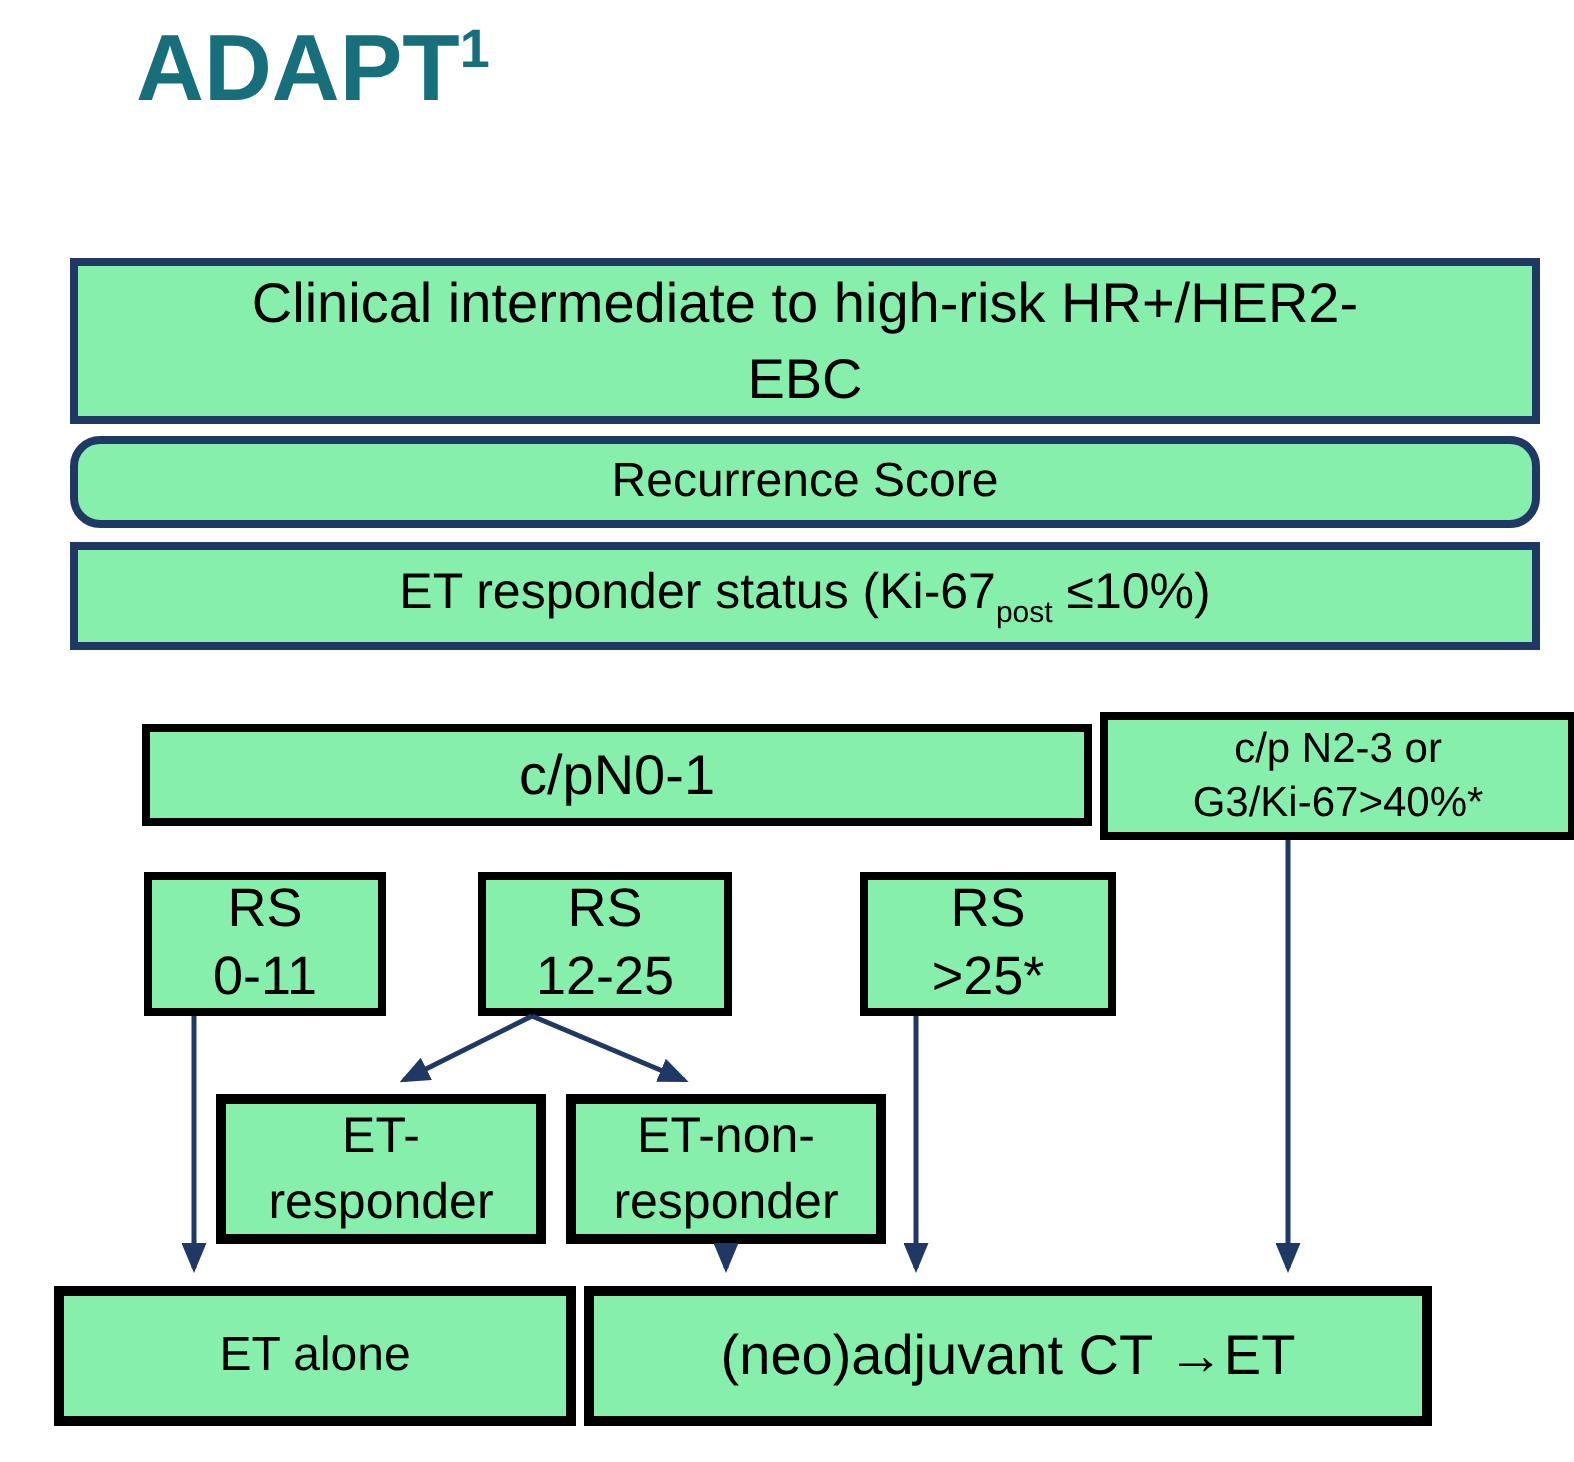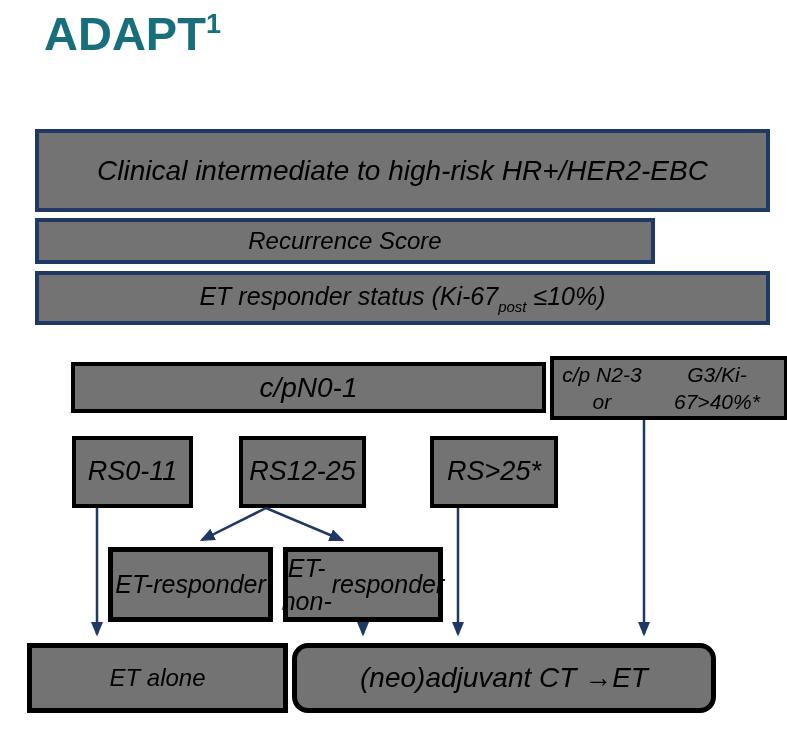--- a/index.html
+++ b/index.html
@@ -6,65 +6,65 @@
   .canvas {
     position: relative;
     width: 787px;
     height: 731px;
     background: #ffffff;
     font-family: "Liberation Sans", sans-serif;
     overflow: hidden;
   }
   .page-title {
     position: absolute;
-    left: 44px;
+    left: 68px;
     top: 8px;
     color: #166F7A;
     font-size: 47px;
     font-weight: bold;
     letter-spacing: 0px;
     line-height: 1.1;
   }
   .page-title sup {
     font-size: 27px;
     vertical-align: super;
     line-height: 0;
   }
   .box {
     position: absolute;
     box-sizing: border-box;
-    background: #737373;
+    background: #86efac;
     color: #000000;
     display: flex;
+    flex-direction: column;
     align-items: center;
     justify-content: center;
     text-align: center;
-    font-style: italic;
   }
   .navy-border { border: 4px solid #1F3864; }
   .black-border { border: 4px solid #000000; margin-left: 36px; }
   .thick-black-border { border: 5px solid #000000; }
 
   #box-clinical { left: 35px; top: 129px; width: 735px; height: 83px; font-size: 28px; line-height: 1.35; }
-  #box-recurrence { left: 35px; top: 218px; width: 620px; height: 46px; font-size: 24px; }
+  #box-recurrence { left: 35px; top: 218px; width: 735px; height: 46px; font-size: 24px; border-radius: 15px; }
   #box-status { left: 35px; top: 271px; width: 735px; height: 54px; font-size: 25px; }
   #box-status .subscript { font-size: 15px; vertical-align: -7px; margin-top: 24px; }
 
   #box-cpn01 { left: 35px; top: 362px; width: 475px; height: 51px; font-size: 28px; }
   #box-cpn23 { left: 514px; top: 356px; width: 238px; height: 64px; font-size: 21px; line-height: 1.3; }
 
   #box-rs-low  { left: 36px;  top: 436px; width: 121px; height: 72px; font-size: 27px; line-height: 1.25; }
   #box-rs-mid  { left: 203px; top: 436px; width: 127px; height: 72px; font-size: 27px; line-height: 1.25; }
   #box-rs-high { left: 394px; top: 436px; width: 128px; height: 72px; font-size: 27px; line-height: 1.25; }
 
   #box-et-resp    { left: 108px; top: 547px; width: 165px; height: 75px; font-size: 25px; line-height: 1.3; justify-content: center; }
   #box-et-nonresp { left: 283px; top: 547px; width: 160px; height: 75px; font-size: 25px; line-height: 1.3; }
 
   #box-et-alone { left: 27px;  top: 643px; width: 261px; height: 70px; font-size: 24px; }
-  #box-ct       { left: 292px; top: 643px; width: 424px; height: 70px; font-size: 28px; border-radius: 16px; }
+  #box-ct       { left: 292px; top: 643px; width: 424px; height: 70px; font-size: 28px; }
 
   .arrow-layer {
     position: absolute;
     left: 0; top: 0;
     width: 787px; height: 731px;
     pointer-events: none;
   }
 </style>
 </head>
 <body>

